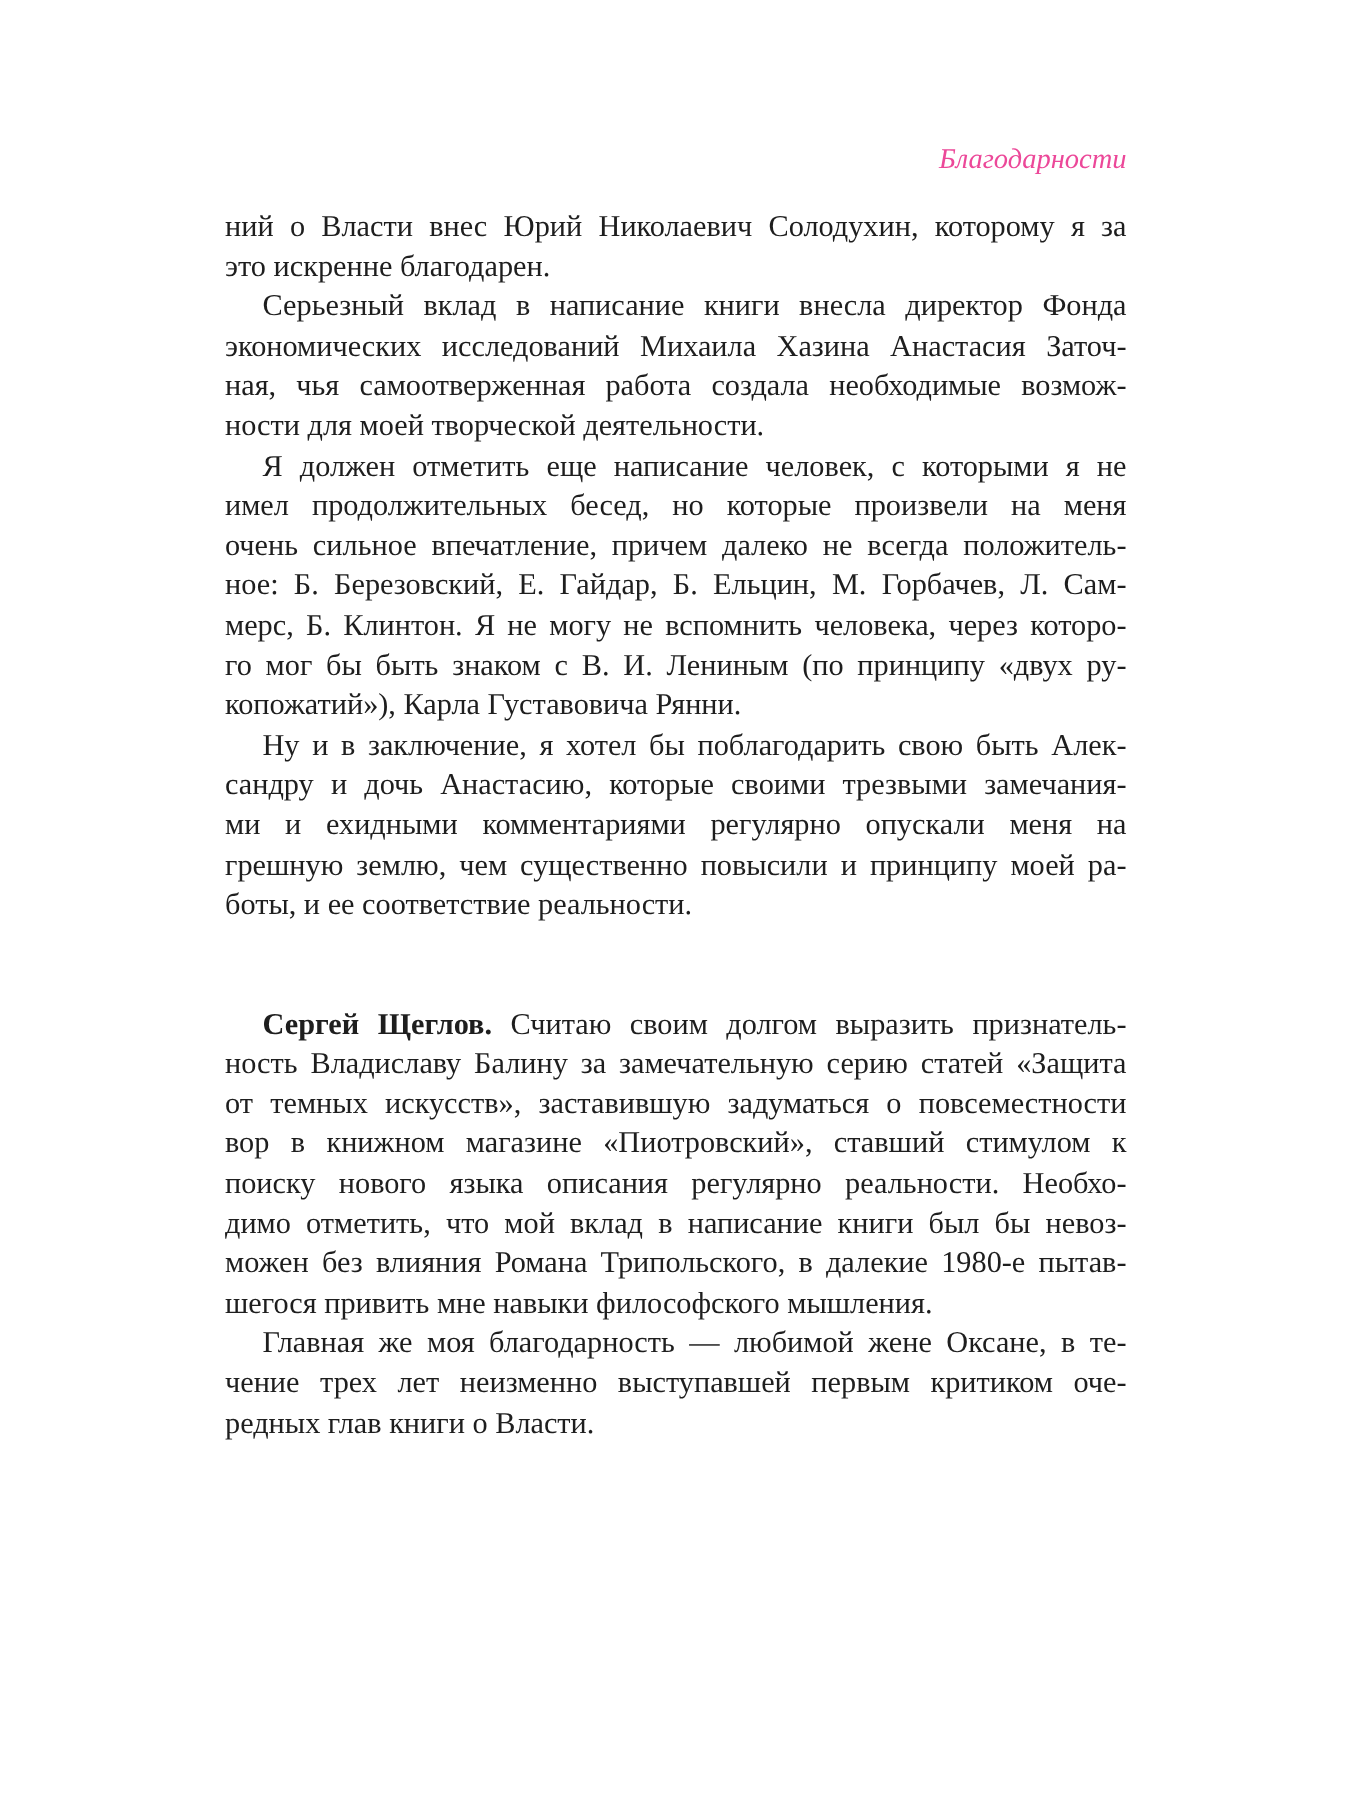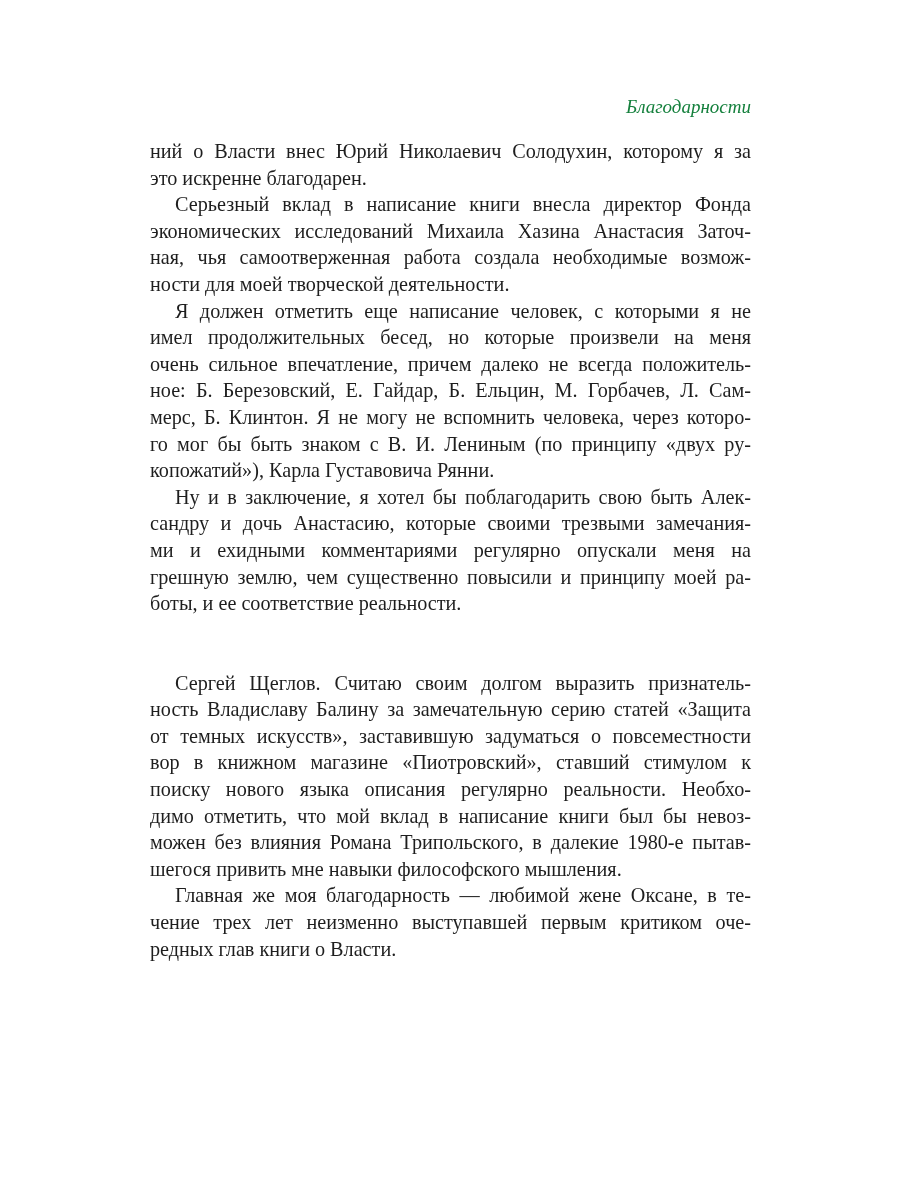--- a/index.html
+++ b/index.html
@@ -7,35 +7,35 @@
       width: 900px; height: 1200px; background: #ffffff;
       position: relative; overflow: hidden;
       font-family: "Liberation Serif", "DejaVu Serif", serif;
       color: #1e1e1e;
     }
     .page {
       position: absolute; left: 150px; top: 0; width: 601px;
     }
     .running-head {
       position: absolute; top: 96px; right: 0;
-      font-style: italic; font-size: 19px; color: #15803d;
+      font-style: italic; font-size: 19px; color: #ec4899;
     }
     .body-text {
       position: absolute; top: 138px; left: 0; width: 601px;
       font-size: 20.2px; line-height: 26.6px;
     }
     .line {
       display: block; white-space: nowrap;
       text-align: justify; text-align-last: justify;
       height: 26.6px;
     }
     .line.last { text-align-last: left; }
     .line.indent { padding-left: 25px; }
     .section-gap { height: 53px; }
-    b.author { font-weight: normal; }
+    b.author { font-weight: bold; }
   </style>
 </head>
 <body>
 
 <div class="page">
   <div class="running-head">Благодарности</div>
   <div class="body-text" id="body-text">
       <div>
         <span class="line">ний о Власти внес Юрий Николаевич Солодухин, которому я за</span>
         <span class="line last">это искренне благодарен.</span>

